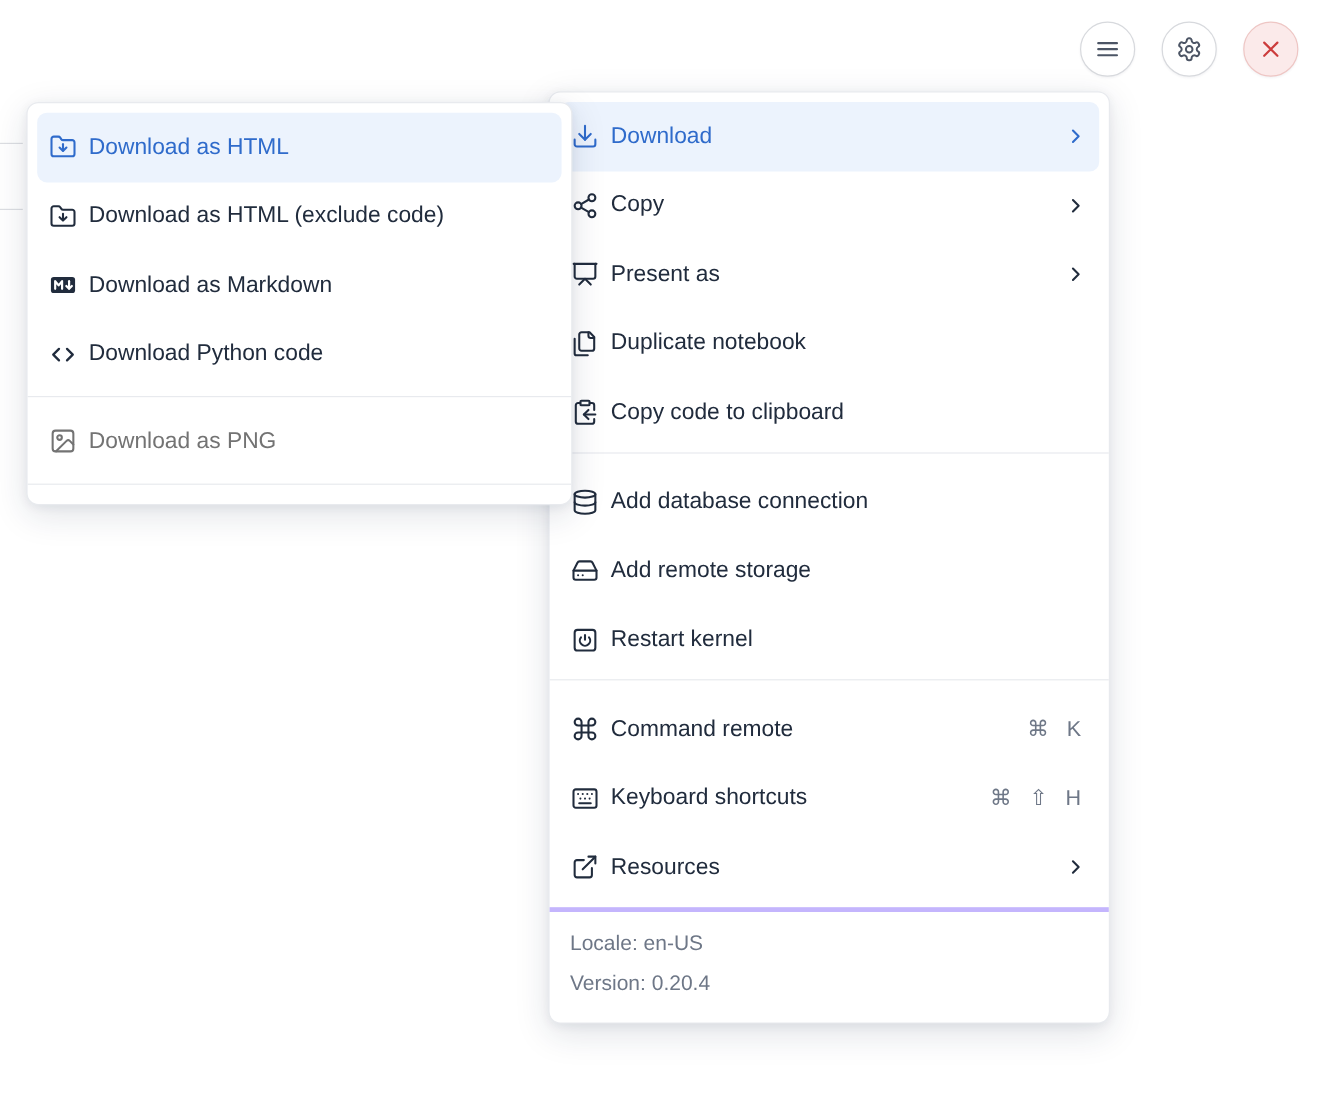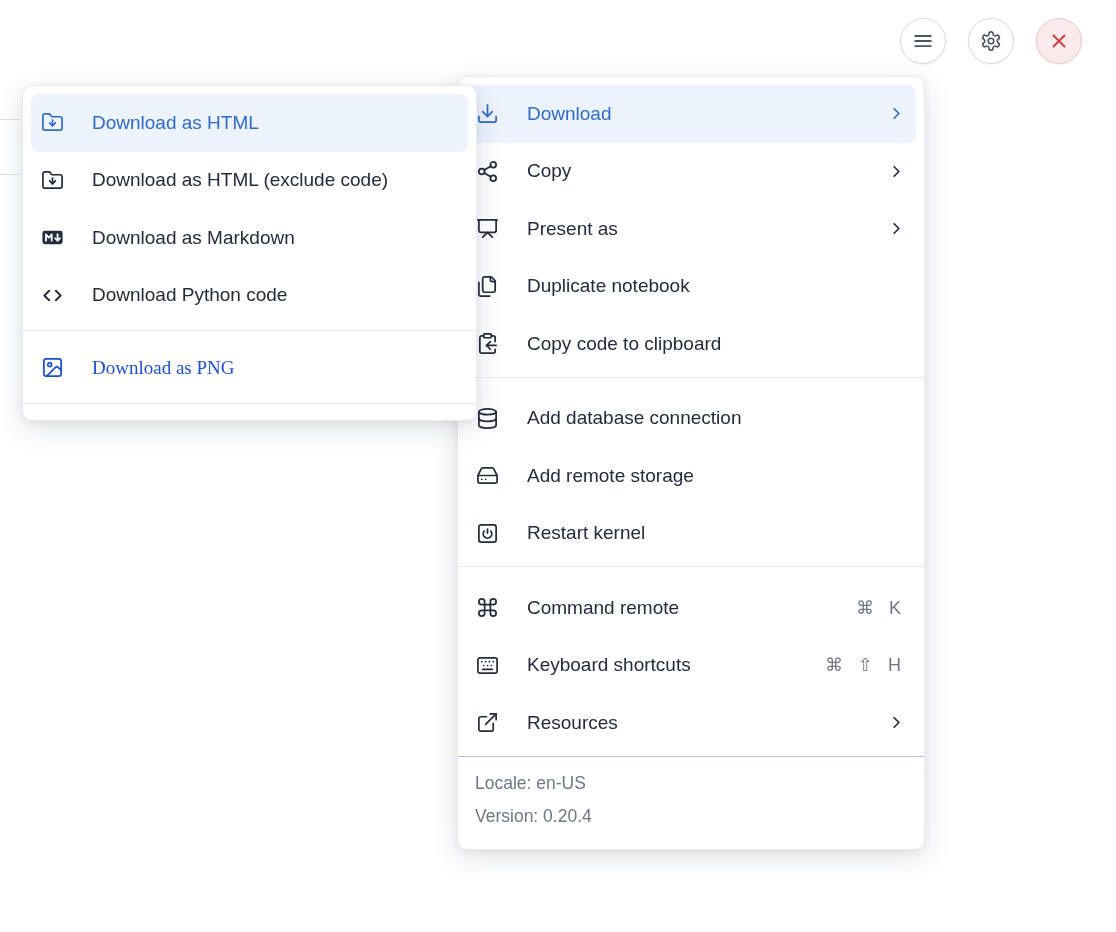--- a/index.html
+++ b/index.html
@@ -32,41 +32,41 @@
     position: absolute; background: #ffffff;
     border: 1px solid #e8eaee; border-radius: 10px;
     box-shadow: 0 8px 28px rgba(25,39,68,0.13), 0 2px 8px rgba(25,39,68,0.06);
     padding: 8px;
   }
   .main-menu  { left: 457px; top: 76px; width: 468px; z-index: 1; }
   .sub-menu   { left: 22px;  top: 85px; width: 455px; z-index: 2; }
 
   .menu-item {
     display: flex; align-items: center;
-    height: 57.5px; padding: 0 10px; gap: 28px;
+    height: 57.5px; padding: 0 10px; gap: 10px;
     border-radius: 8px; font-size: 19px; color: #212c3d;
     cursor: pointer; user-select: none; white-space: nowrap;
   }
   .menu-item .ico { width: 23px; height: 23px; flex: 0 0 23px; display: flex; align-items: center; justify-content: center; }
   .menu-item .ico svg { width: 23px; height: 23px; }
   .menu-item.highlighted { background: #ecf3fd; color: #2f6bcb; }
-  .menu-item.disabled { color: #1d4ed8; cursor: default; font-family: Liberation Serif, serif; }
+  .menu-item.disabled { color: #737373; cursor: default; }
   .chevron { margin-left: auto; width: 19px; height: 19px; color: #212c3d; }
   .menu-item.highlighted .chevron { color: #2f6bcb; }
   .shortcut {
     margin-left: auto; font-size: 18px; color: #6e7787;
     letter-spacing: 5px; white-space: pre;
   }
 
   .sep { height: 1px; background: #e8eaee; border: none; }
   .main-menu .sep { margin: 4px -8px 12px; }
   .sub-menu  .sep { margin: 6px -8px 8px; }
 
   .menu-footer {
-    margin: 4px -8px 0; border-top: 1px solid #c4b5fd;
+    margin: 4px -8px 0; border-top: 4px solid #c4b5fd;
     padding: 10px 17px 8px; font-size: 17.5px; color: #6e7787;
   }
   .menu-footer div { line-height: 33px; }
 </style>
 </head>
 <body>
 
 <svg width="0" height="0" style="position:absolute" aria-hidden="true">
   <defs>
     <symbol id="i-hamburger" viewBox="0 0 24 24">

